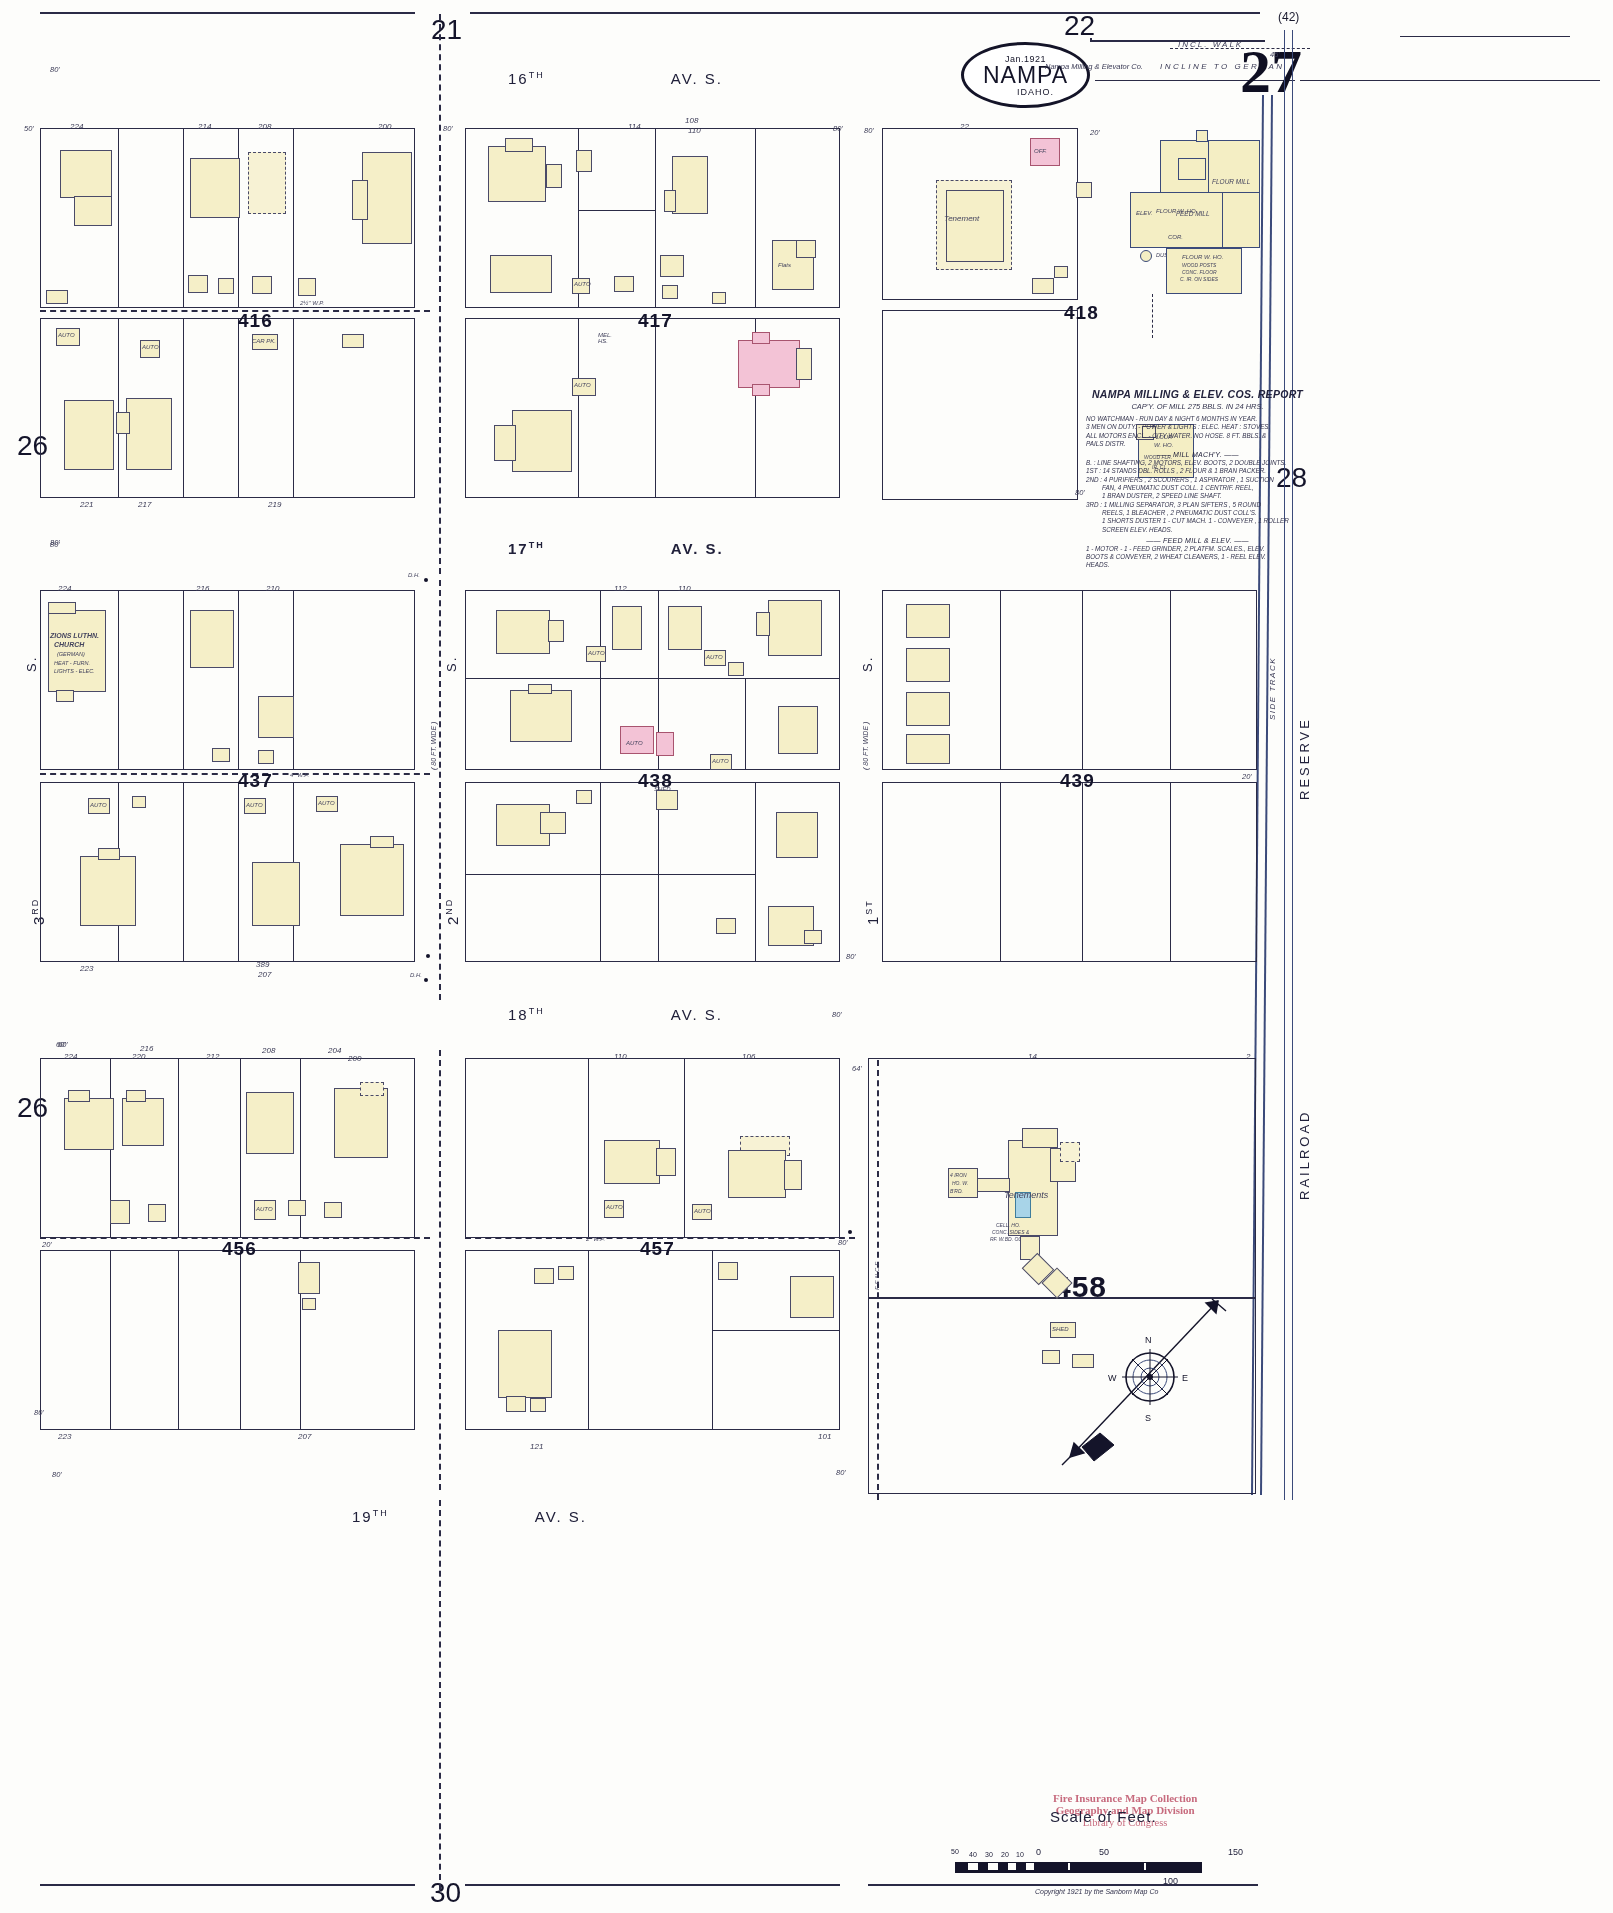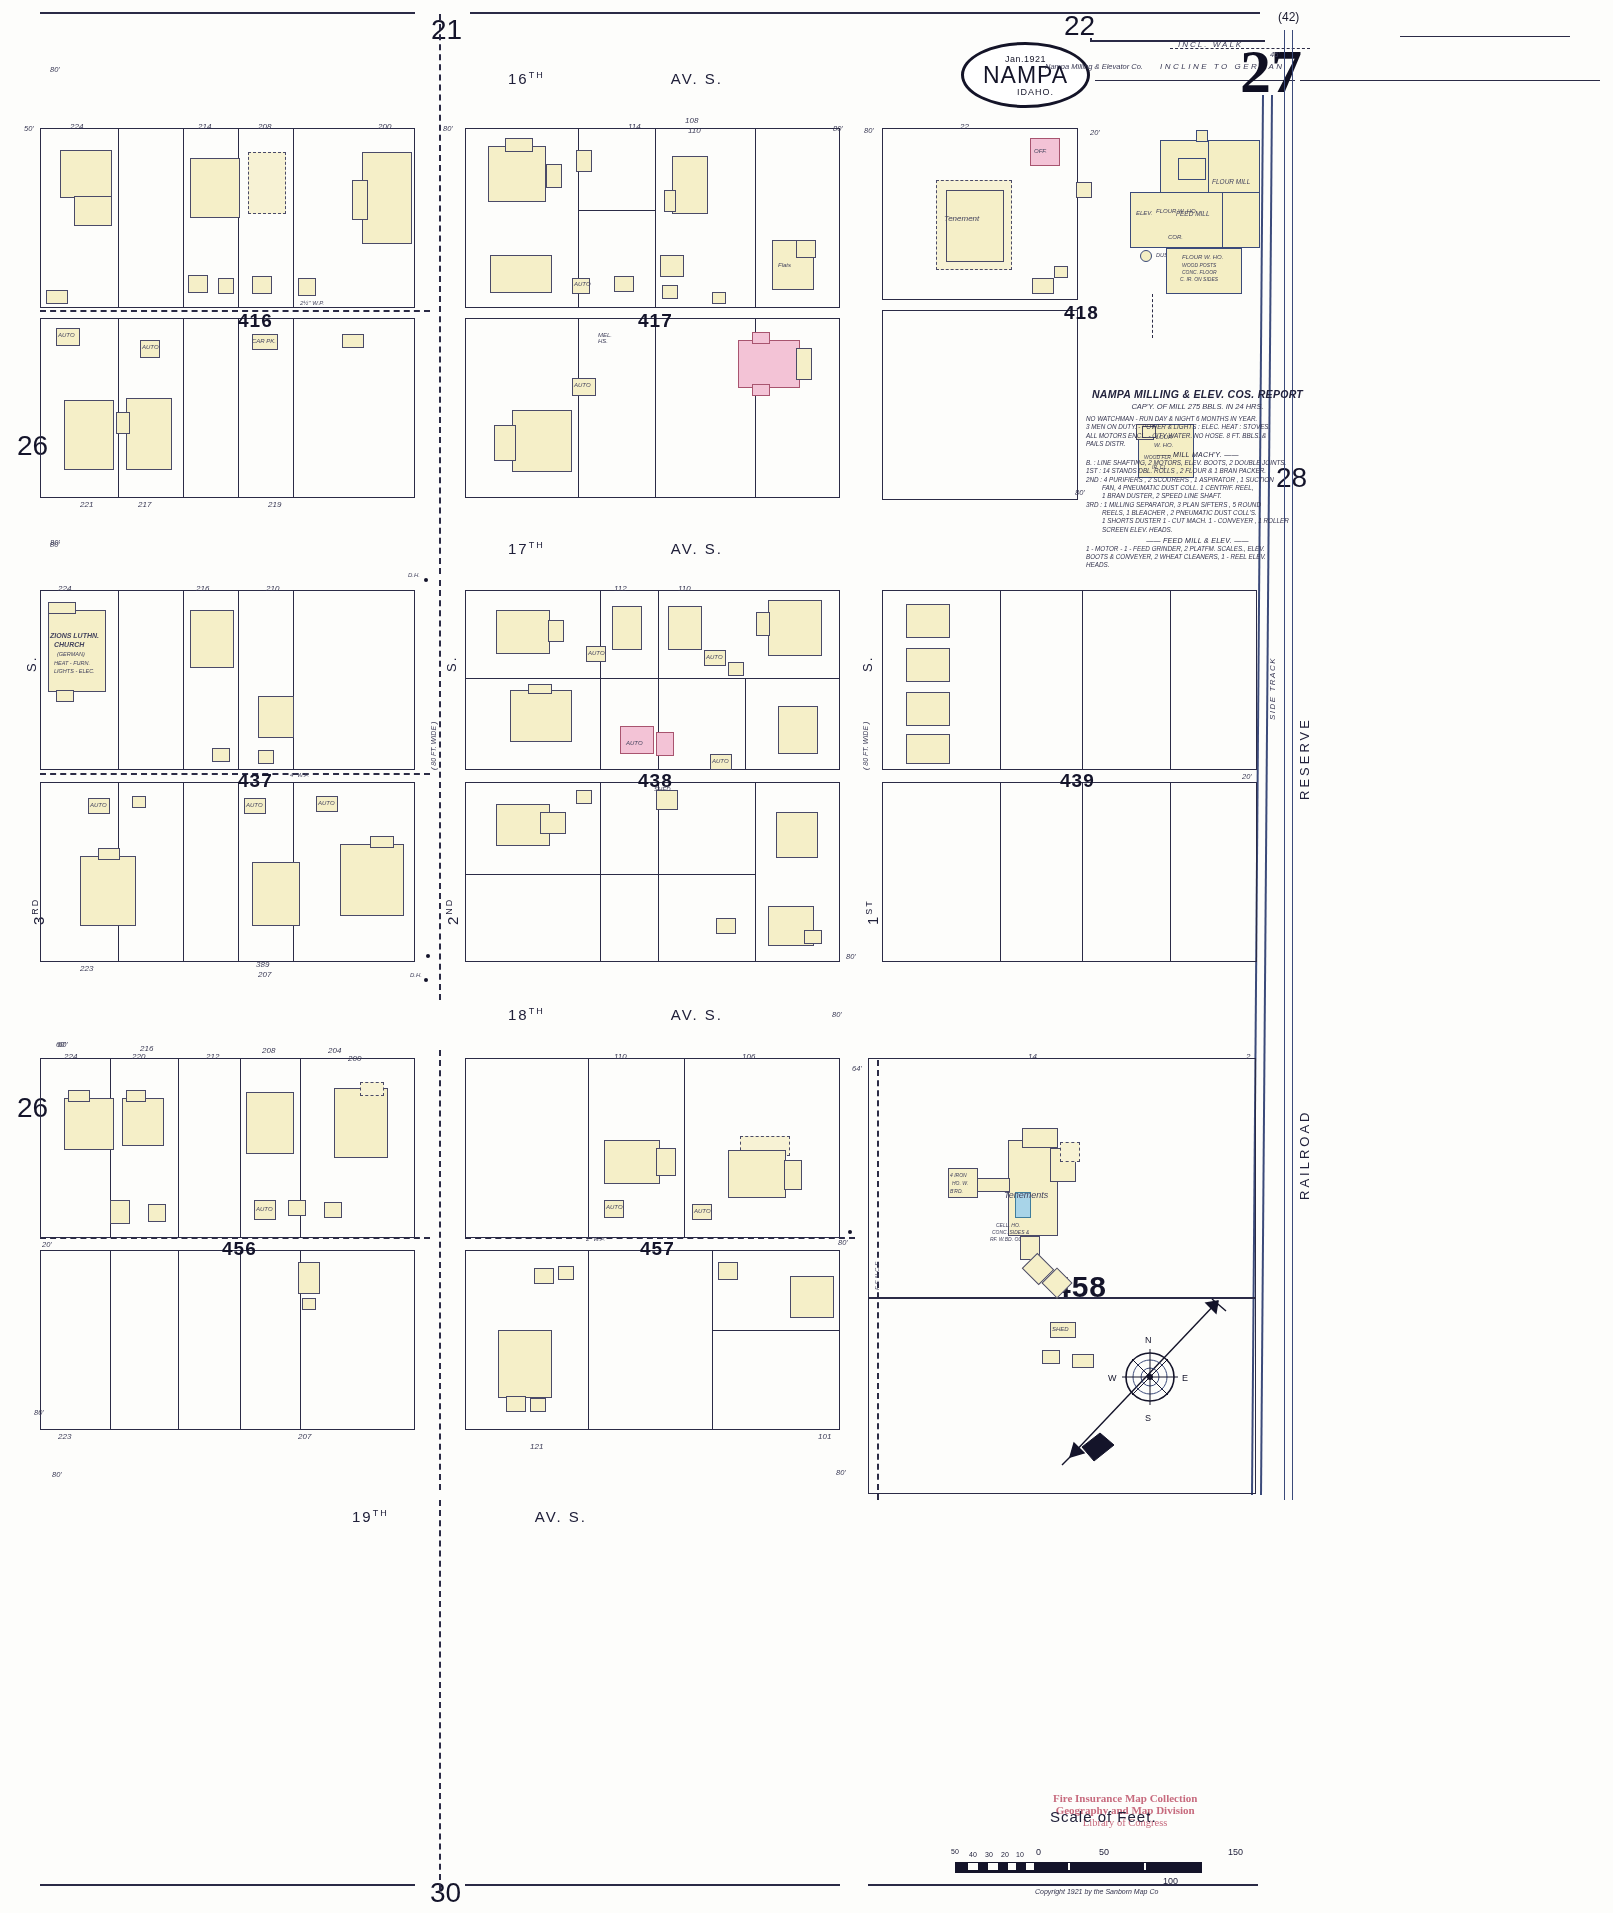--- a/index.html
+++ b/index.html
@@ -103,21 +103,21 @@
   <div id="cartouche">
     <div class="c-date">Jan.1921</div>
     <div class="c-city">NAMPA</div>
     <div class="c-state">IDAHO.</div>
   </div>
 
   <div class="t street" style="left:508px;top:70px;">
     <span>16</span><span class="sup">TH</span>
     <span style="display:inline-block;width:120px;"></span><span>AV.   S.</span>
   </div>
-  <div class="t street" style="left:508px;top:540px;">
+  <div class="t street" style="left:508px;top:540px;font-weight:bold;">
     <span>17</span><span class="sup">TH</span>
     <span style="display:inline-block;width:120px;"></span><span>AV.   S.</span>
   </div>
   <div class="t street" style="left:508px;top:1006px;">
     <span>18</span><span class="sup">TH</span>
     <span style="display:inline-block;width:120px;"></span><span>AV.   S.</span>
   </div>
   <div class="t street" style="left:352px;top:1508px;">
     <span>19</span><span class="sup">TH</span>
     <span style="display:inline-block;width:140px;"></span><span>AV.   S.</span>

